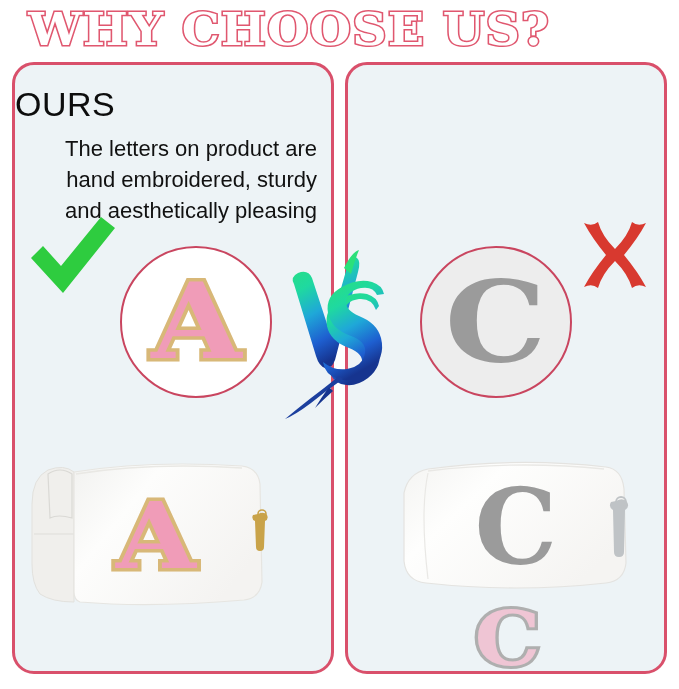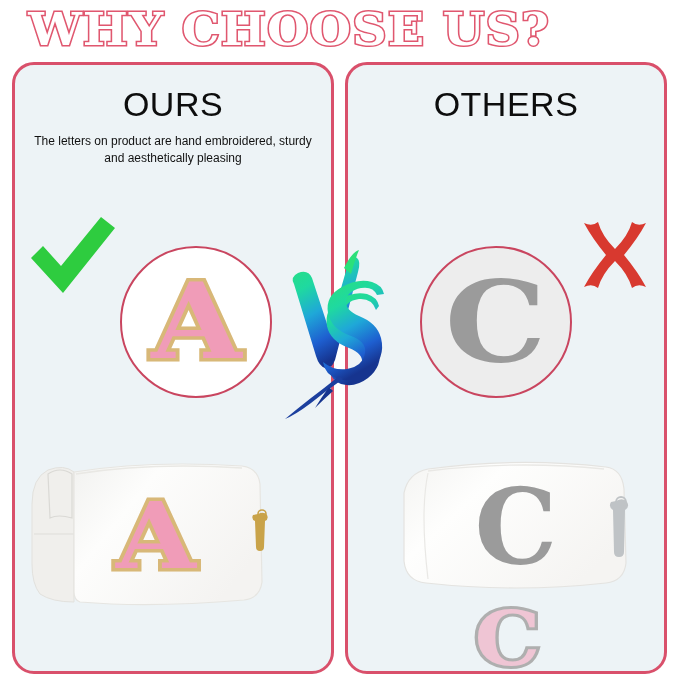--- a/index.html
+++ b/index.html
@@ -32,28 +32,27 @@
     border:3px solid #D9506B;
     border-radius:22px;
     box-sizing:border-box;
     overflow:hidden;
   }
   #panel-ours{left:12px;width:322px;}
   #panel-others{left:345px;width:322px;}
 
   .panel-heading{
     position:absolute;left:0;right:0;top:20px;
-    text-align:center;
     font-size:34px;font-weight:400;color:#0d0d0d;
     letter-spacing:.5px;
   }
   .panel-desc{
     position:absolute;left:14px;right:14px;top:68px;
-    text-align:center;
-    font-size:12px;line-height:1.42;color:#111111;
+    text-align:right;
+    font-size:22px;line-height:1.42;color:#111111;
   }
 
   
   #check-icon{position:absolute;left:28px;top:214px;width:90px;height:82px;}
   #cross-icon{position:absolute;left:578px;top:218px;width:74px;height:74px;}
 
   
   .letter-circle{
     position:absolute;border-radius:50%;
     border:2px solid #C9455F;
@@ -111,21 +110,20 @@
 <div id="title-bar">
   <div id="title-text">WHY CHOOSE US?</div>
 </div>
 
 <div class="panel" id="panel-ours">
   <div class="panel-heading">OURS</div>
   <div class="panel-desc">The letters on product are hand embroidered, sturdy and aesthetically pleasing</div>
 </div>
 
 <div class="panel" id="panel-others">
-  <div class="panel-heading">OTHERS</div>
 </div>
 
 <svg id="check-icon" viewBox="0 0 90 82">
   <path d="M3 44 L15 32 L33 52 L73 3 L87 14 L35 79 Z" fill="#2ECC3F"></path>
 </svg>
 
 <svg id="cross-icon" viewBox="0 0 74 74">
   <path d="M6 5 Q14 9 20 4 Q24 18 37 31 Q50 18 54 4 Q60 9 68 5 Q60 20 46 37 Q60 54 68 69 Q60 65 54 70 Q50 56 37 43 Q24 56 20 70 Q14 65 6 69 Q14 54 28 37 Q14 20 6 5 Z" fill="#D8392F"></path>
 </svg>
 

